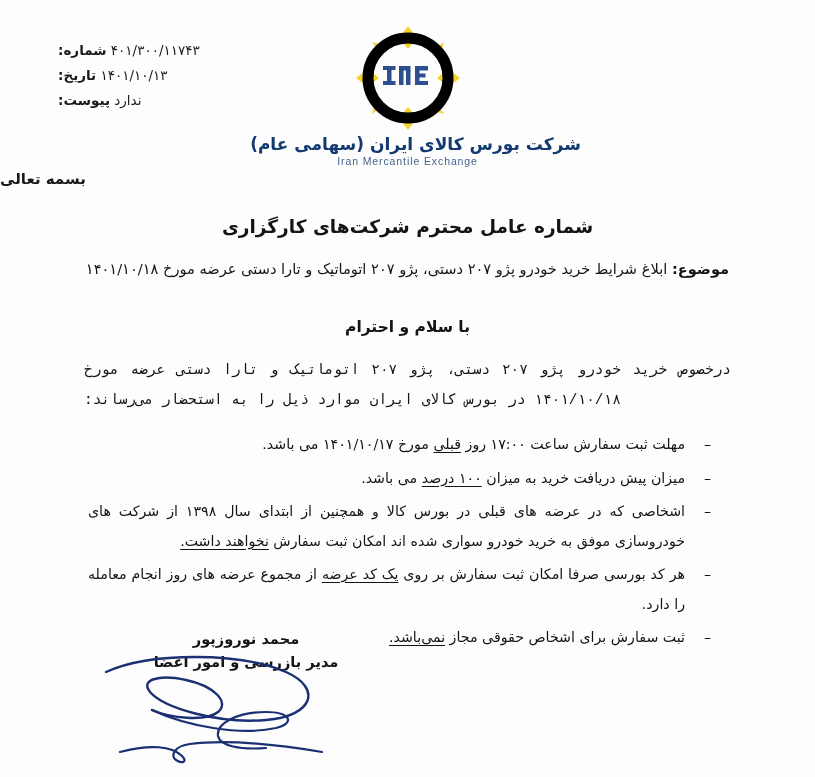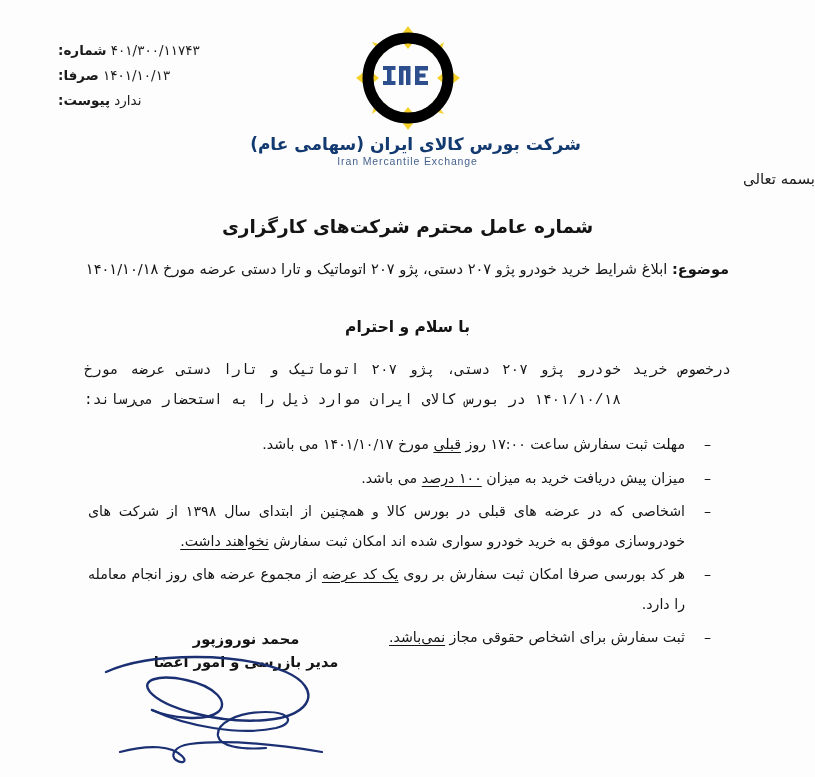--- a/index.html
+++ b/index.html
@@ -75,23 +75,23 @@
     direction: ltr;
     font-family: "Liberation Sans", sans-serif;
   }
 
   
   .invocation {
     position: absolute;
     top: 170px;
     left: 0;
     right: 0;
-    text-align: right;
+    text-align: left;
     font-size: 15px;
-    font-weight: 400;
+    font-weight: 700;
     color: #1a1a1a;
   }
 
   
   .letter {
     position: absolute;
     top: 216px;
     right: 78px;
     left: 78px;
     direction: rtl;
@@ -184,21 +184,21 @@
 
 <div class="page">
 
   <div class="meta-block">
     <span class="meta-row">
       <span class="meta-value">۴۰۱/۳۰۰/۱۱۷۴۳</span>
       <span class="meta-label">شماره:</span>
     </span>
     <span class="meta-row">
       <span class="meta-value">۱۴۰۱/۱۰/۱۳</span>
-      <span class="meta-label">صرفا:</span>
+      <span class="meta-label">تاریخ:</span>
     </span>
     <span class="meta-row">
       <span class="meta-value">ندارد</span>
       <span class="meta-label">پیوست:</span>
     </span>
   </div>
 
   <div class="logo-wrap">
     <div class="logo-mark">
       <svg width="104" height="104" viewBox="0 0 104 104" aria-hidden="true">

